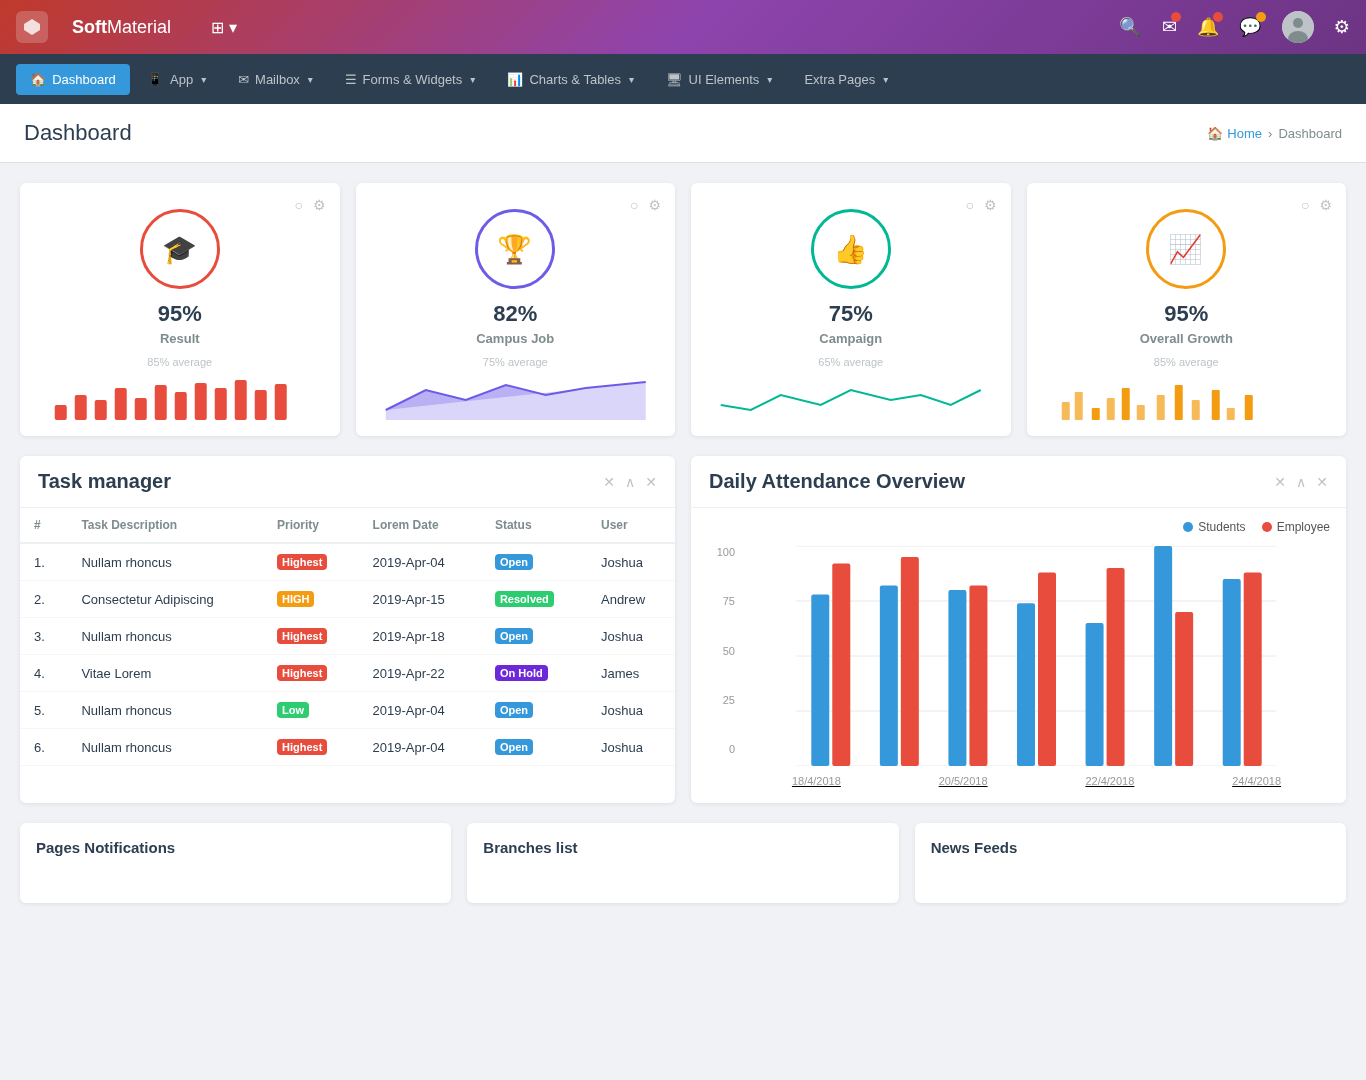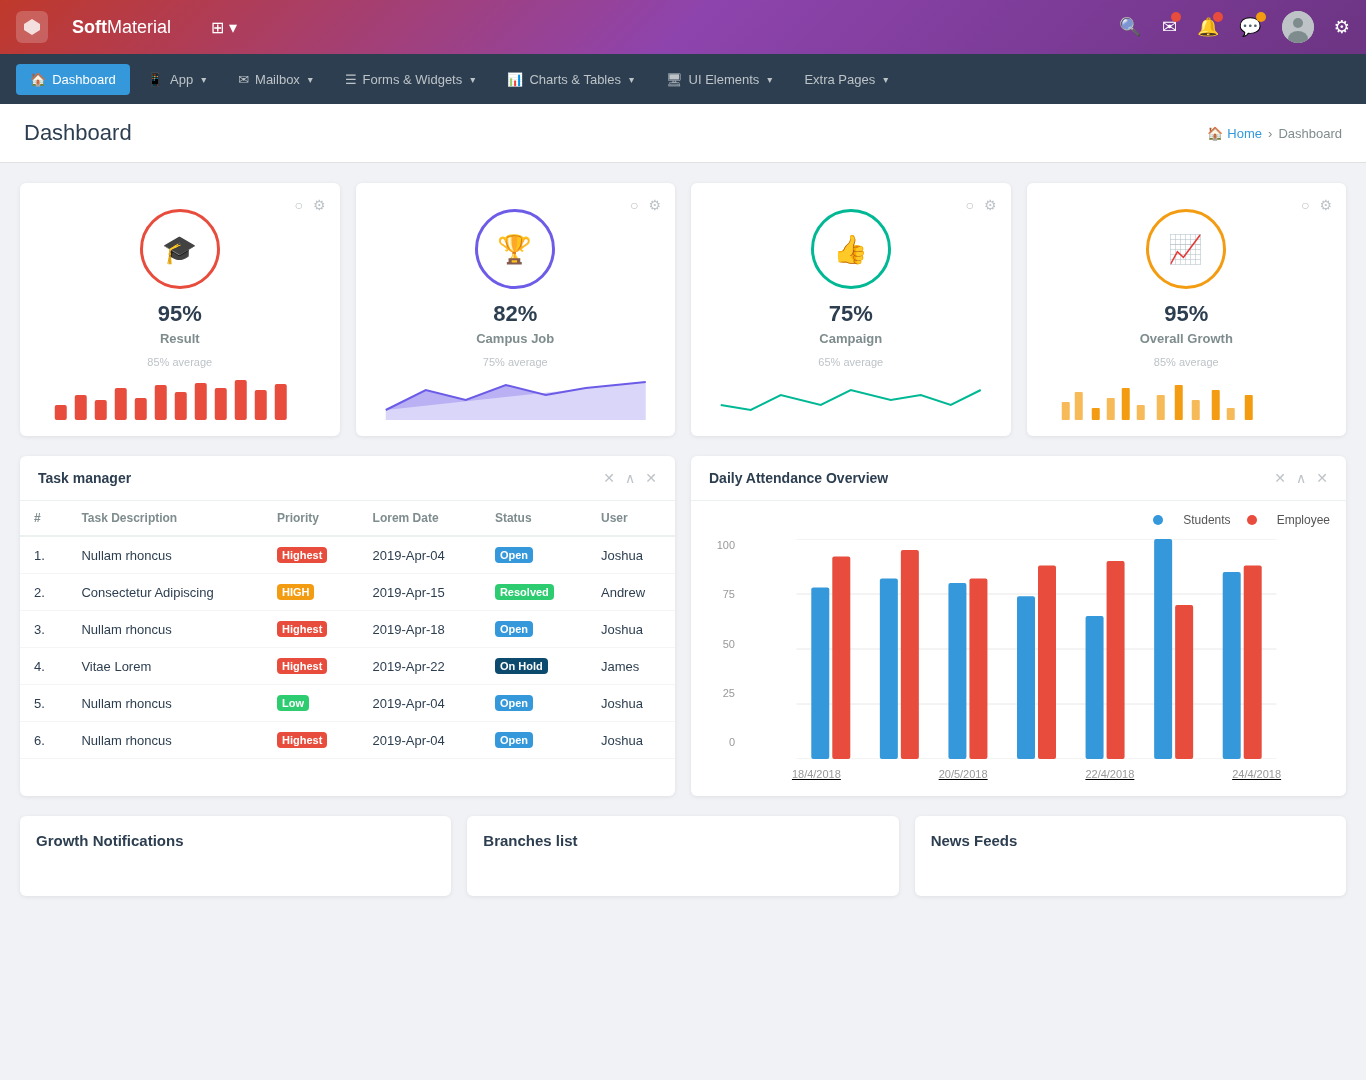--- a/index.html
+++ b/index.html
@@ -103,47 +103,47 @@
       border-radius: 6px;
       box-shadow: 0 1px 4px rgba(0,0,0,0.08);
     }
     .panel-header {
       padding: 14px 18px;
       display: flex;
       justify-content: space-between;
       align-items: center;
       border-bottom: 1px solid #ecf0f1;
     }
-    .panel-title { font-size: 14px; font-weight: 600; color: #2c3e50; }
+    .panel-title { font-size: 20px; font-weight: 600; color: #2c3e50; }
     .panel-actions { display: flex; gap: 10px; color: #bdc3c7; cursor: pointer; }
     .panel-body { padding: 0; }
 
     table { width: 100%; border-collapse: collapse; }
     th { text-align: left; padding: 10px 14px; font-size: 12px; color: #7f8c8d; font-weight: 600; border-bottom: 2px solid #ecf0f1; }
     td { padding: 10px 14px; font-size: 13px; color: #2c3e50; border-bottom: 1px solid #f5f5f5; }
 
     .badge-pill {
       display: inline-block;
       padding: 2px 5px;
       border-radius: 4px;
       font-size: 11px;
       color: white;
       font-weight: 600;
     }
     .bg-red { background: #e74c3c; }
     .bg-orange { background: #f39c12; }
     .bg-low { background: #2ecc71; }
     .status-open { background: #3498db; }
     .status-resolved { background: #2ecc71; }
-    .status-onhold { background: #0c4a6e; }
+    .status-onhold { background: #6d28d9; }
 
     
     .attendance-panel { }
     .legend { display: flex; gap: 16px; justify-content: flex-end; padding: 12px 16px 4px; }
-    .legend-item { display: flex; align-items: center; gap: 20px; font-size: 12px; color: #555; }
+    .legend-item { display: flex; align-items: center; gap: 5px; font-size: 12px; color: #555; }
     .legend-dot { width: 10px; height: 10px; border-radius: 50%; }
 
     .chart-container { padding: 8px 16px 16px; }
     .bar-chart { position: relative; }
 
     
     .bottom-panels { display: grid; grid-template-columns: 1fr 1fr 1fr; gap: 16px; }
     .mini-panel { background: white; border-radius: 6px; box-shadow: 0 1px 4px rgba(0,0,0,0.08); padding: 16px; min-height: 80px; }
     .mini-panel-title { font-size: 15px; font-weight: 600; color: #2c3e50; margin-bottom: 8px; }
   </style>
@@ -465,21 +465,21 @@
             </div>
           </div>
         </div>
       </div>
     </div>
 
   </div>
 
   <div class="bottom-panels">
     <div class="mini-panel">
-      <div class="mini-panel-title">Growth Notifications</div>
+      <div class="mini-panel-title">Pages Notifications</div>
     </div>
     <div class="mini-panel">
       <div class="mini-panel-title">Branches list</div>
     </div>
     <div class="mini-panel">
       <div class="mini-panel-title">News Feeds</div>
     </div>
   </div>
 
 </div>

